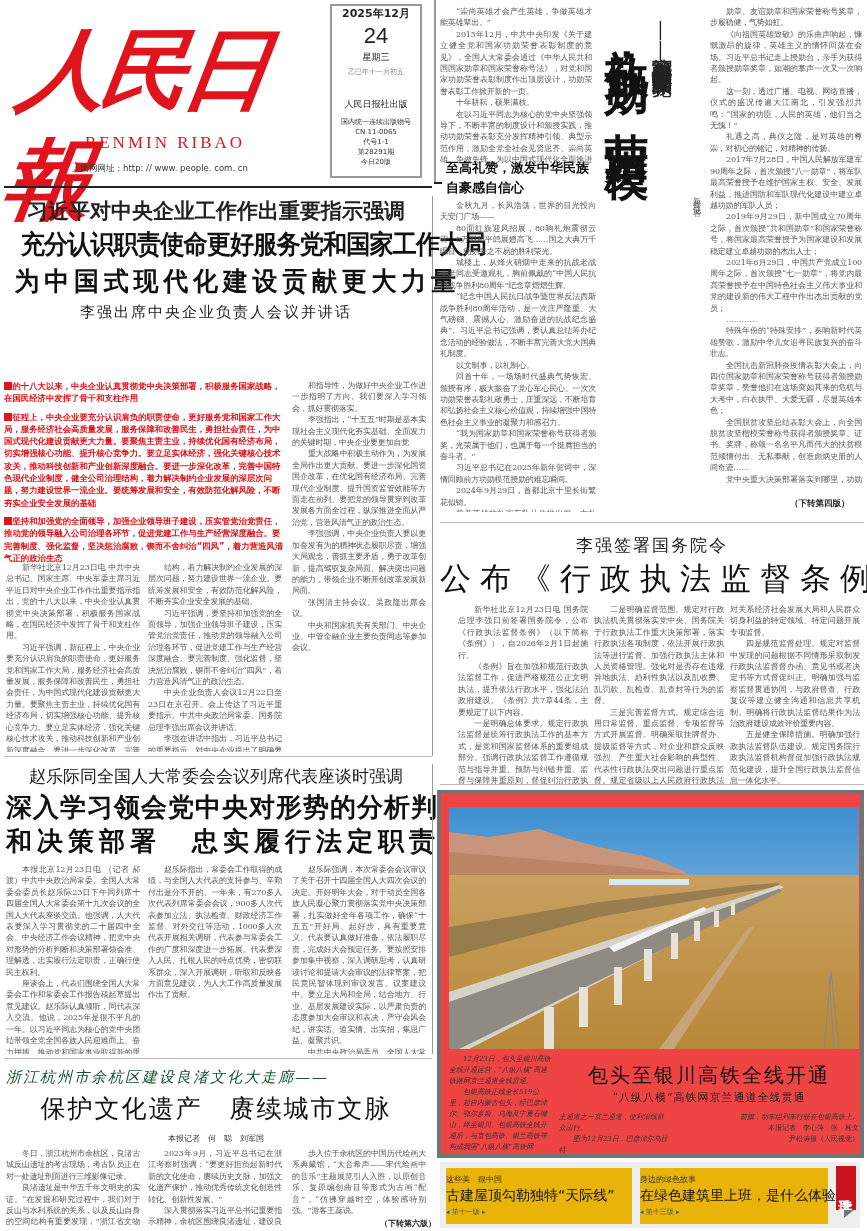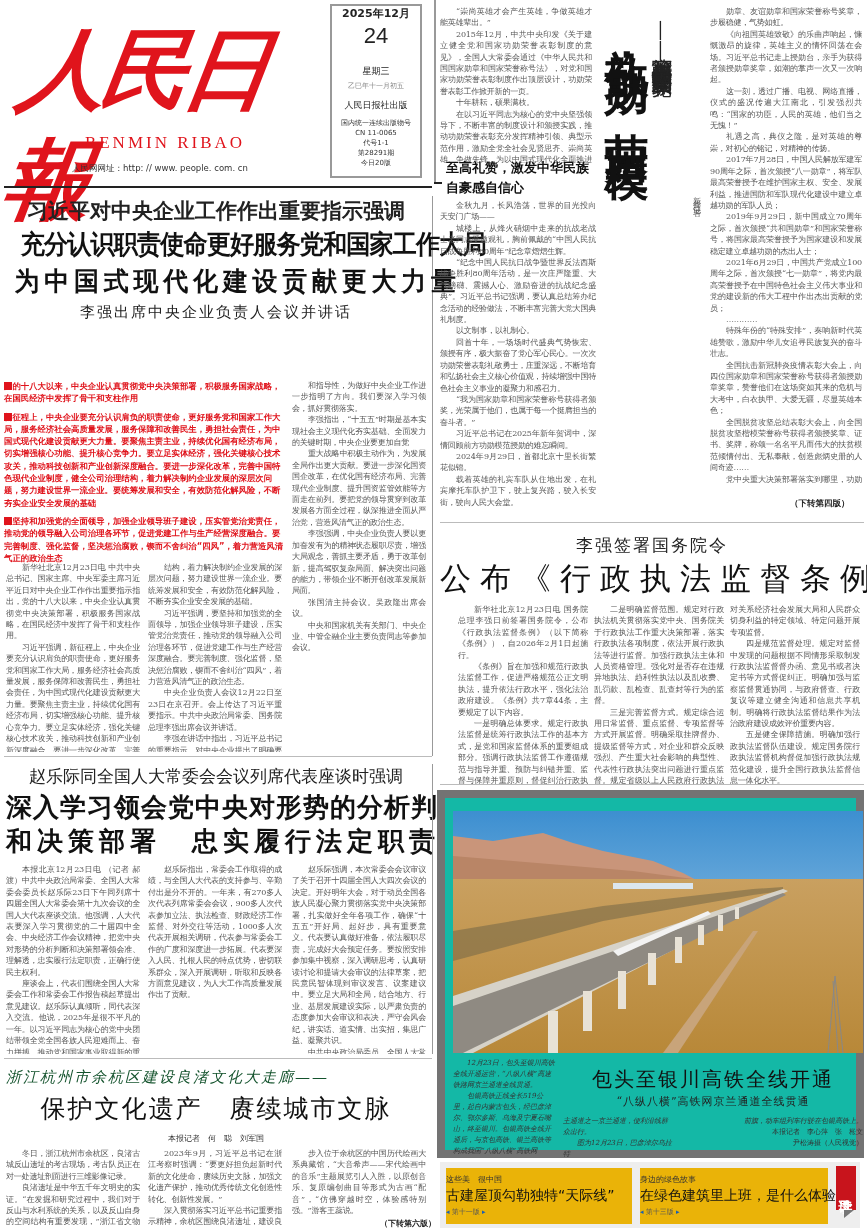--- a/index.html
+++ b/index.html
@@ -11,35 +11,35 @@
 .body-text{font-size:8px;line-height:11.4px;color:#555;text-align:justify;letter-spacing:-0.2px;font-family:"DejaVu Serif",serif}
 .body-text p{text-indent:2em}
 .rule{background:#999}
 
 #logo{left:20px;top:14px;width:300px;height:110px;color:#e0141c;font-family:"DejaVu Serif",serif;font-size:88px;font-weight:bold;font-style:italic;letter-spacing:-6px;line-height:110px;transform:skewX(-8deg)}
 #logo-en{left:80px;top:133px;width:170px;color:#e0141c;font-size:17px;letter-spacing:3px;font-family:"Liberation Serif",serif;text-align:center}
 #site{left:60px;top:163px;width:200px;font-size:8.5px;text-align:center;color:#333}
 #datebox{left:330px;top:4px;width:92px;height:174px;border:2px solid #999;text-align:center;padding-top:0}
 #datebox .ym{font-size:11px;font-weight:bold;color:#222}
 #datebox .day{font-size:22px;color:#222;line-height:30px;font-family:"Liberation Sans",sans-serif}
-#datebox .wk{font-size:9px;color:#222;margin-top:14px}
+#datebox .wk{font-size:9px;color:#222;margin-top:0}
 #datebox .lunar{font-size:7px;color:#888;margin-top:3px}
-#datebox .pub{font-size:9px;margin-top:8px;color:#222}
+#datebox .pub{font-size:9px;margin-top:21px;color:#222}
 #datebox .sm{font-size:7px;line-height:10px;color:#333}
 
 .kicker{font-family:"DejaVu Sans",sans-serif;font-weight:bold;color:#222;text-align:center;white-space:nowrap}
 .hl{font-family:"DejaVu Sans",sans-serif;font-weight:bold;color:#111;text-align:center;white-space:nowrap}
 .hl-serif{font-family:"DejaVu Serif",serif;font-weight:bold;color:#111;text-align:center;white-space:nowrap}
 .redbox{color:#e0141c;font-family:"DejaVu Sans",sans-serif;font-weight:bold;font-size:8.4px;line-height:12.3px}
 .redbox .item{position:relative;padding-left:4px;margin-bottom:6px}
 .redbox .sq{position:absolute;left:4px;top:2px;width:8px;height:8px;background:#e0141c}
 .vhead{writing-mode:vertical-rl;font-family:"DejaVu Sans",sans-serif;font-weight:bold;color:#111}
 .vsub{writing-mode:vertical-rl;font-family:"DejaVu Serif",serif;color:#222}
 
-#photo-box{left:437px;top:790px;width:427px;height:368px;border:8px solid #737373;background:#14b8a6}
+#photo-box{left:437px;top:790px;width:427px;height:368px;border:4px solid #737373;background:#ef4444}
 #photo{left:8px;top:13px;width:410px;height:242px;overflow:hidden}
 .guide-card{background:#eab308;text-align:left;position:absolute}
 .guide-card .k{font-size:8px;color:#333;margin-top:6px;font-family:"DejaVu Serif",serif}
 .guide-card .t{font-size:14px;font-family:"DejaVu Sans",sans-serif;color:#111;margin-top:2px;white-space:nowrap}
 .guide-card .p{font-size:7px;color:#555;margin-top:2px}
 .guide-card .p span{color:#1a5fb4}
 </style>
 </head>
 <body>
 
@@ -104,20 +104,21 @@
 <div class="abs body-text" style="left:440px;top:6px;width:152px;height:160px;overflow:hidden">
   <p>“崇尚英雄才会产生英雄，争做英雄才能英雄辈出。”</p>
   <p>2015年12月，中共中央印发《关于建立健全党和国家功勋荣誉表彰制度的意见》，全国人大常委会通过《中华人民共和国国家勋章和国家荣誉称号法》，对党和国家功勋荣誉表彰制度作出顶层设计，功勋荣誉表彰工作掀开新的一页。</p>
   <p>十年耕耘，硕果满枝。</p>
   <p>在以习近平同志为核心的党中央坚强领导下，不断丰富的制度设计和颁授实践，推动功勋荣誉表彰充分发挥精神引领、典型示范作用，激励全党全社会见贤思齐、崇尚英雄、争做先锋，为以中国式现代化全面推进强国建设、民族复兴伟业汇聚澎湃力量。</p>
 </div>
 <div class="abs" style="left:434px;top:182px;width:8px;height:2px;background:#222"></div>
 <div class="abs sans" style="left:446px;top:158px;width:150px;font-size:13px;font-weight:bold;line-height:20px;color:#111">至高礼赞，激发中华民族自豪感自信心</div>
 <div class="abs body-text" style="left:440px;top:200px;width:156px;height:312px;overflow:hidden">
   <p>金秋九月，长风浩荡，世界的目光投向天安门广场——</p>
+  <p>80面红旗迎风招展，80响礼炮震彻云霄，8万羽和平鸽展翅高飞……国之大典万千瞩目，铭刻来之不易的胜利荣光。</p>
   <p>城楼上，从烽火硝烟中走来的抗战老战士老同志受邀观礼，胸前佩戴的“中国人民抗日战争胜利80周年”纪念章熠熠生辉。</p>
   <p>“纪念中国人民抗日战争暨世界反法西斯战争胜利80周年活动，是一次庄严隆重、大气磅礴、震撼人心、激励奋进的抗战纪念盛典”。习近平总书记强调，要认真总结筹办纪念活动的经验做法，不断丰富完善大党大国典礼制度。</p>
   <p>以文制事，以礼制心。</p>
   <p>回首十年，一场场时代盛典气势恢宏、颁授有序，极大振奋了党心军心民心。一次次功勋荣誉表彰礼敬勇士，庄重深远，不断培育和弘扬社会主义核心价值观，持续增强中国特色社会主义事业的凝聚力和感召力。</p>
   <p>“我为国家勋章和国家荣誉称号获得者颁奖，光荣属于他们，也属于每一个挺膺担当的奋斗者。”</p>
   <p>习近平总书记在2025年新年贺词中，深情回顾前方功勋模范授勋的难忘瞬间。</p>
   <p>2024年9月29日，首都北京十里长街繁花似锦。</p>
   <p>载着英雄的礼宾车队从住地出发，在礼宾摩托车队护卫下，驶上复兴路，驶入长安街，驶向人民大会堂。</p>
 
 </div>

